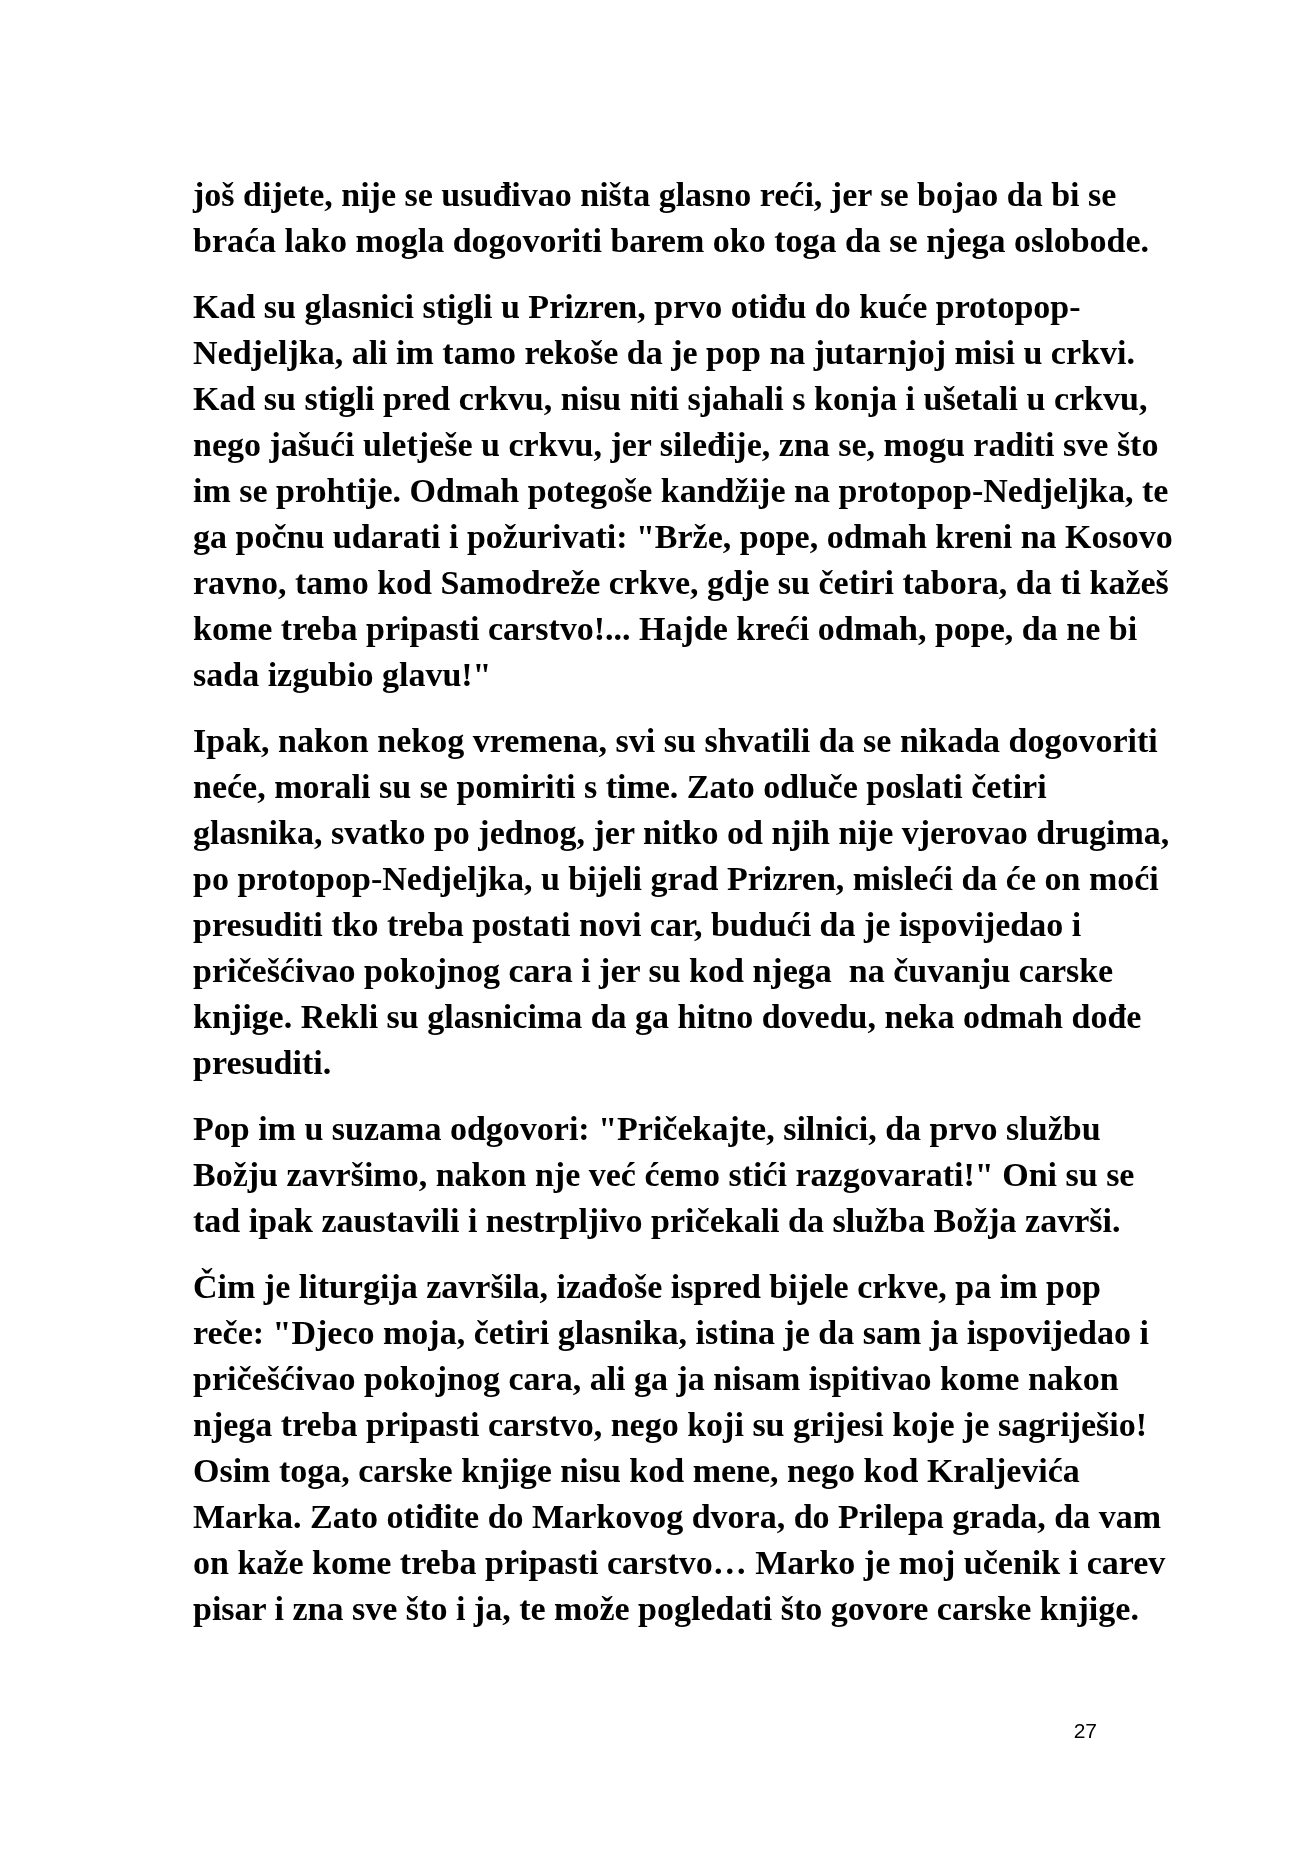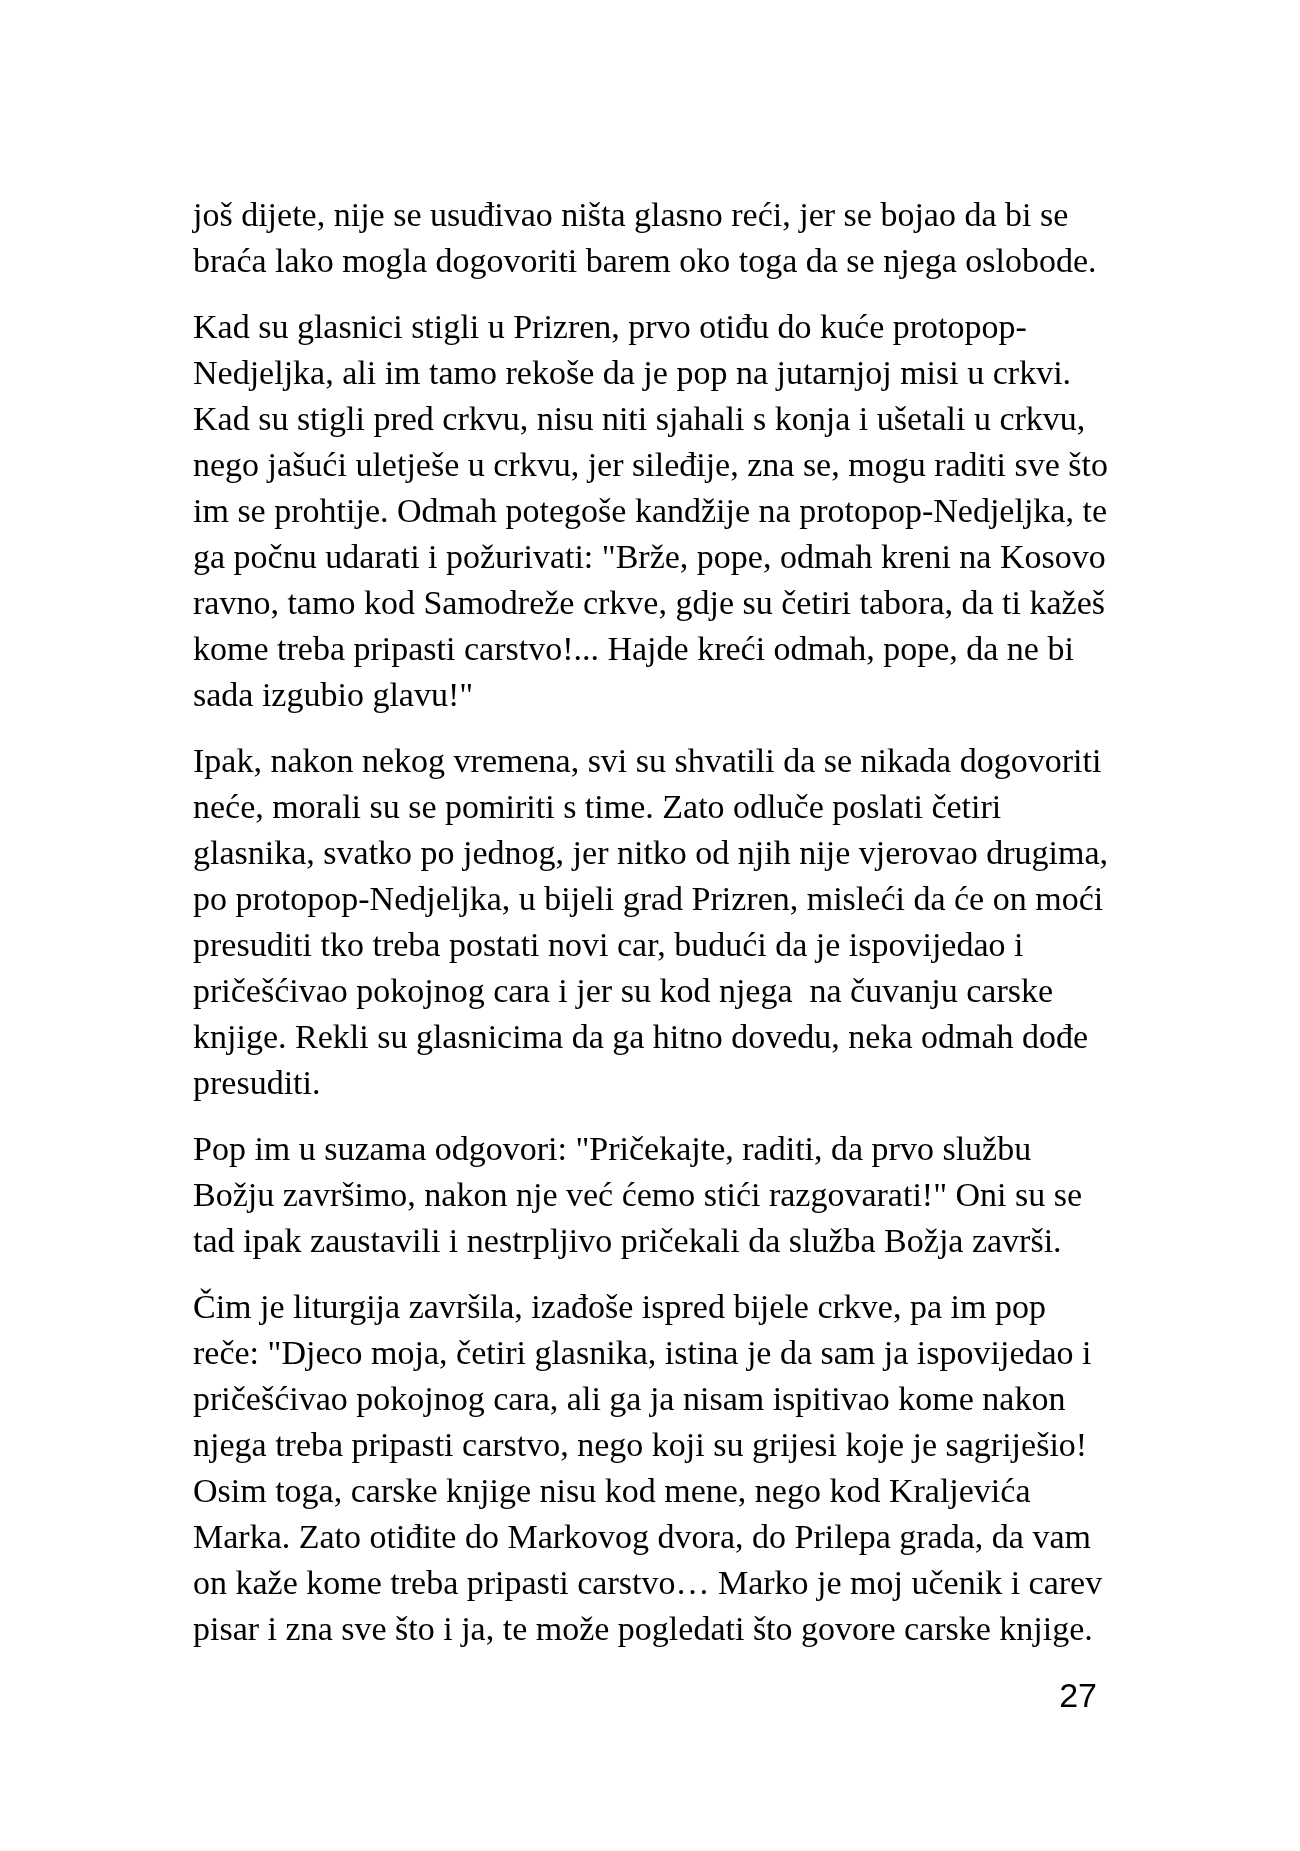--- a/index.html
+++ b/index.html
@@ -12,36 +12,37 @@
     width: 1300px;
     height: 1851px;
     background: #ffffff;
     overflow: hidden;
     font-family: "Liberation Serif", "DejaVu Serif", serif;
     color: #000000;
   }
   .text-body {
     position: absolute;
     left: 193px;
-    top: 192px;
+    top: 172px;
     width: 1010px;
     font-size: 34px;
     line-height: 46px;
     color: #000000;
+    font-weight: bold;
   }
   .para {
     margin: 0 0 20px 0;
     white-space: pre-wrap;   
   }
   .page-number {
     position: absolute;
-    top: 1677px;
+    top: 1719px;
     right: 203px;
     font-family: "Liberation Sans", "DejaVu Sans", sans-serif;
-    font-size: 34px;
+    font-size: 21px;
     line-height: 1.1;
     color: #000000;
   }
 </style>
 </head>
 <body>
 
 <div class="page">
   <div class="text-body">
       <p class="para">još dijete, nije se usuđivao ništa glasno reći, jer se bojao da bi se
@@ -56,21 +57,21 @@
 kome treba pripasti carstvo!... Hajde kreći odmah, pope, da ne bi
 sada izgubio glavu!"</p>
       <p class="para">Ipak, nakon nekog vremena, svi su shvatili da se nikada dogovoriti
 neće, morali su se pomiriti s time. Zato odluče poslati četiri
 glasnika, svatko po jednog, jer nitko od njih nije vjerovao drugima,
 po protopop-Nedjeljka, u bijeli grad Prizren, misleći da će on moći
 presuditi tko treba postati novi car, budući da je ispovijedao i
 pričešćivao pokojnog cara i jer su kod njega  na čuvanju carske
 knjige. Rekli su glasnicima da ga hitno dovedu, neka odmah dođe
 presuditi.</p>
-      <p class="para">Pop im u suzama odgovori: "Pričekajte, raditi, da prvo službu
+      <p class="para">Pop im u suzama odgovori: "Pričekajte, silnici, da prvo službu
 Božju završimo, nakon nje već ćemo stići razgovarati!" Oni su se
 tad ipak zaustavili i nestrpljivo pričekali da služba Božja završi.</p>
       <p class="para">Čim je liturgija završila, izađoše ispred bijele crkve, pa im pop
 reče: "Djeco moja, četiri glasnika, istina je da sam ja ispovijedao i
 pričešćivao pokojnog cara, ali ga ja nisam ispitivao kome nakon
 njega treba pripasti carstvo, nego koji su grijesi koje je sagriješio!
 Osim toga, carske knjige nisu kod mene, nego kod Kraljevića
 Marka. Zato otiđite do Markovog dvora, do Prilepa grada, da vam
 on kaže kome treba pripasti carstvo… Marko je moj učenik i carev
 pisar i zna sve što i ja, te može pogledati što govore carske knjige.</p>

